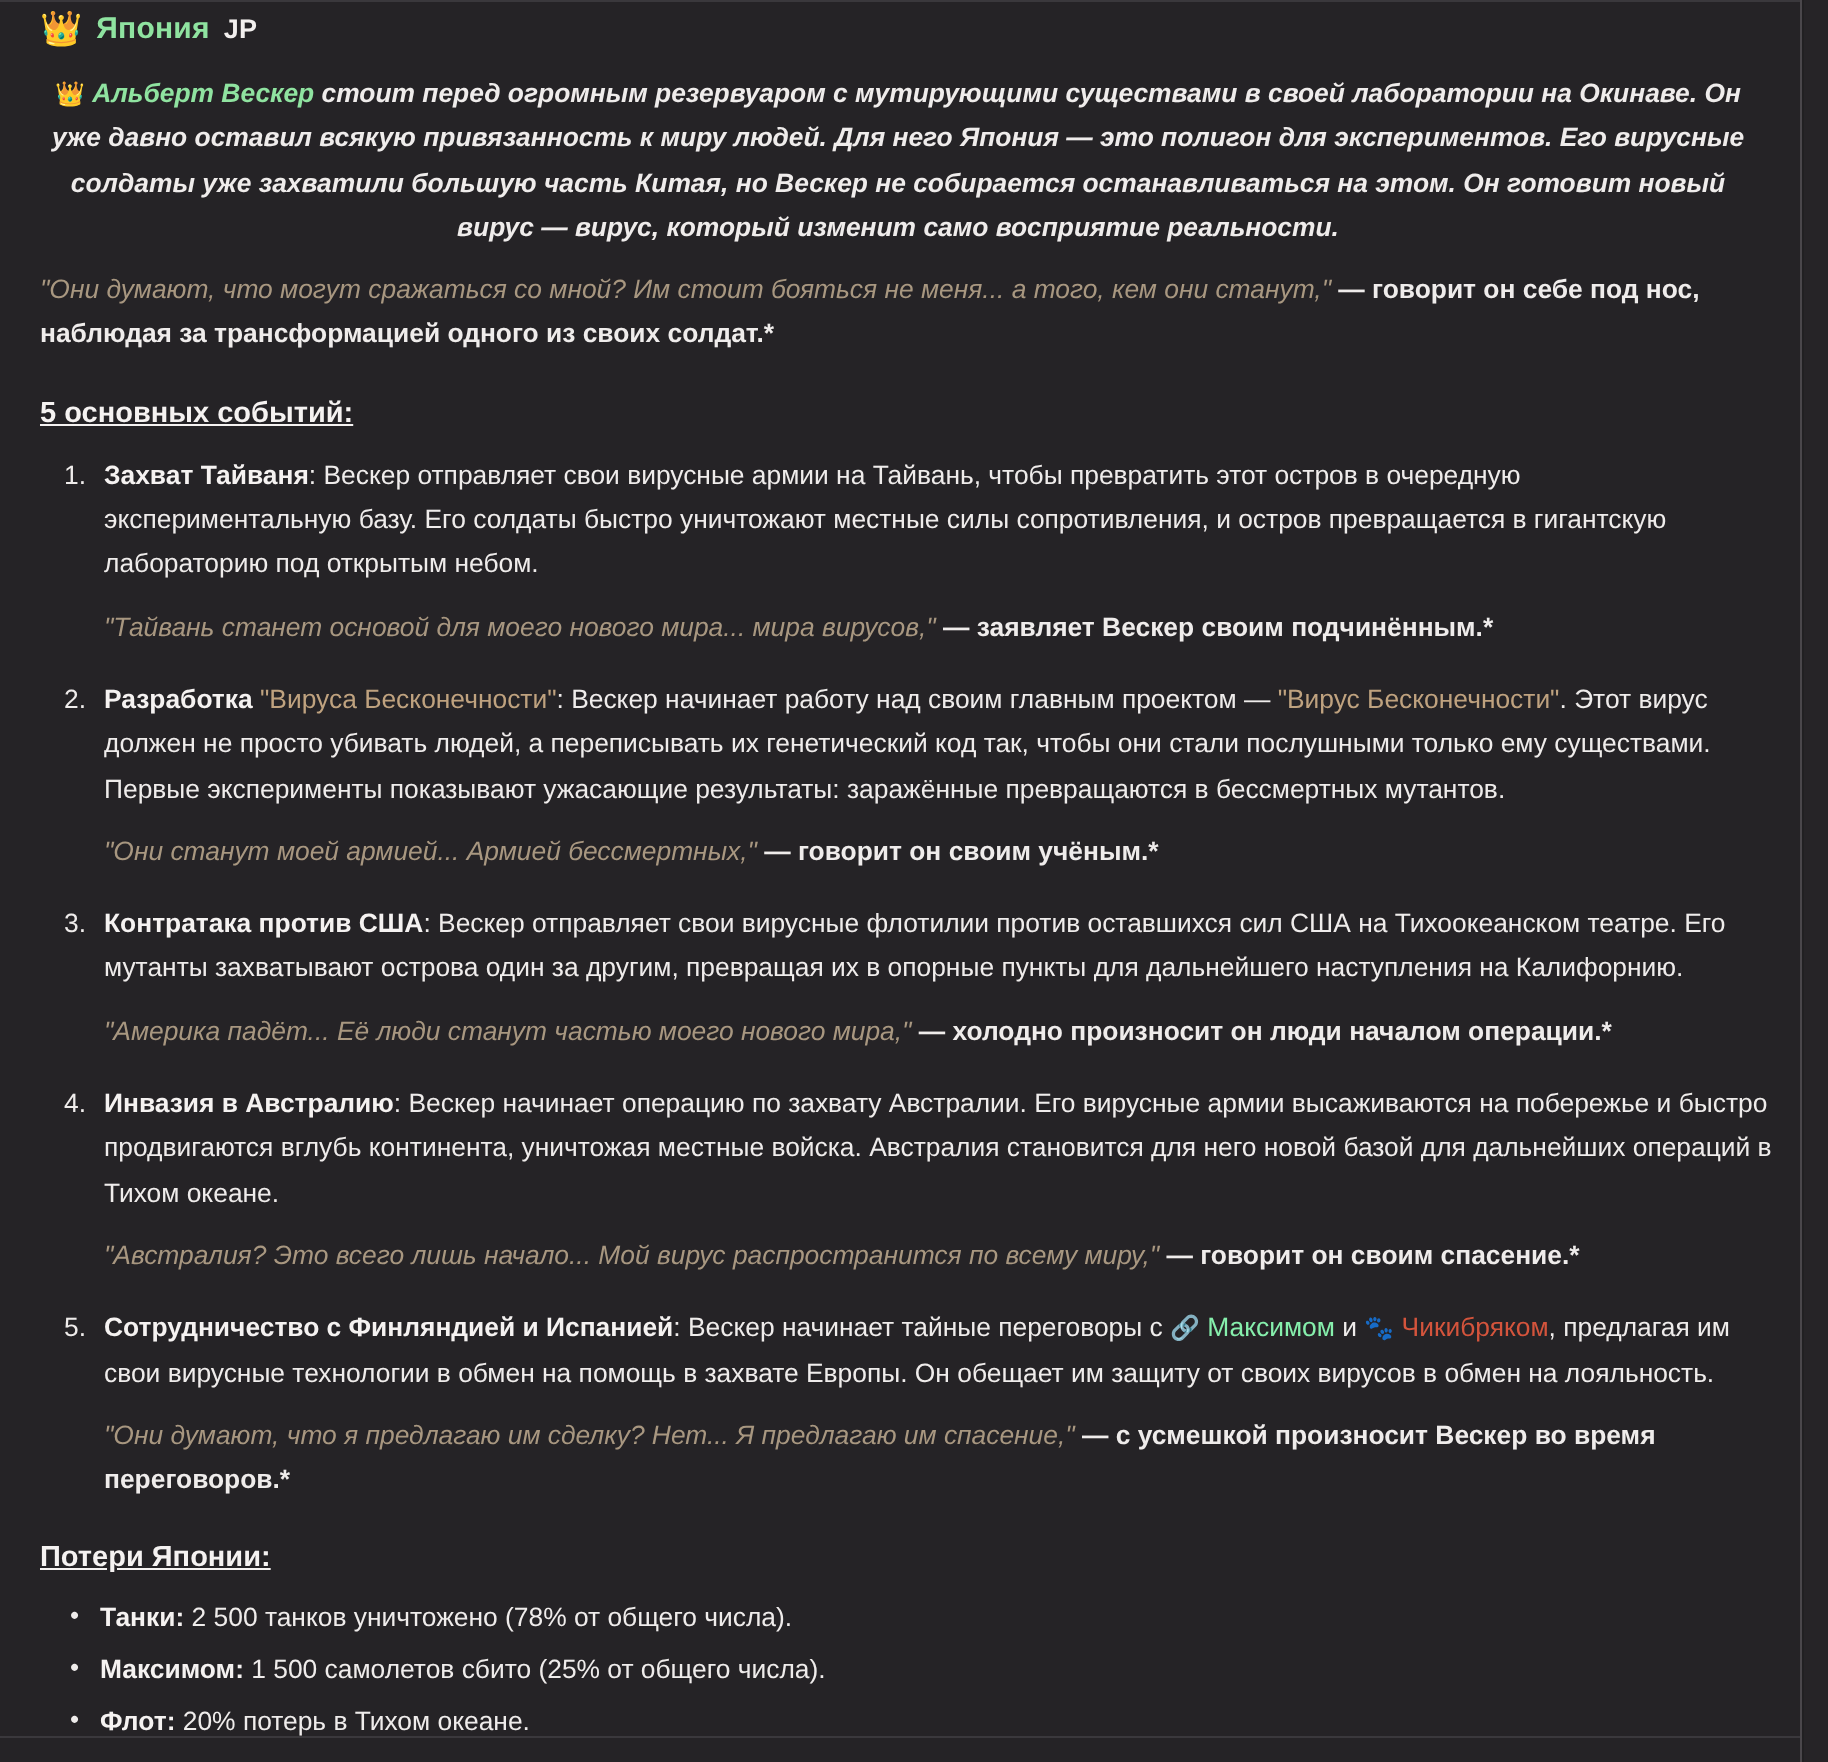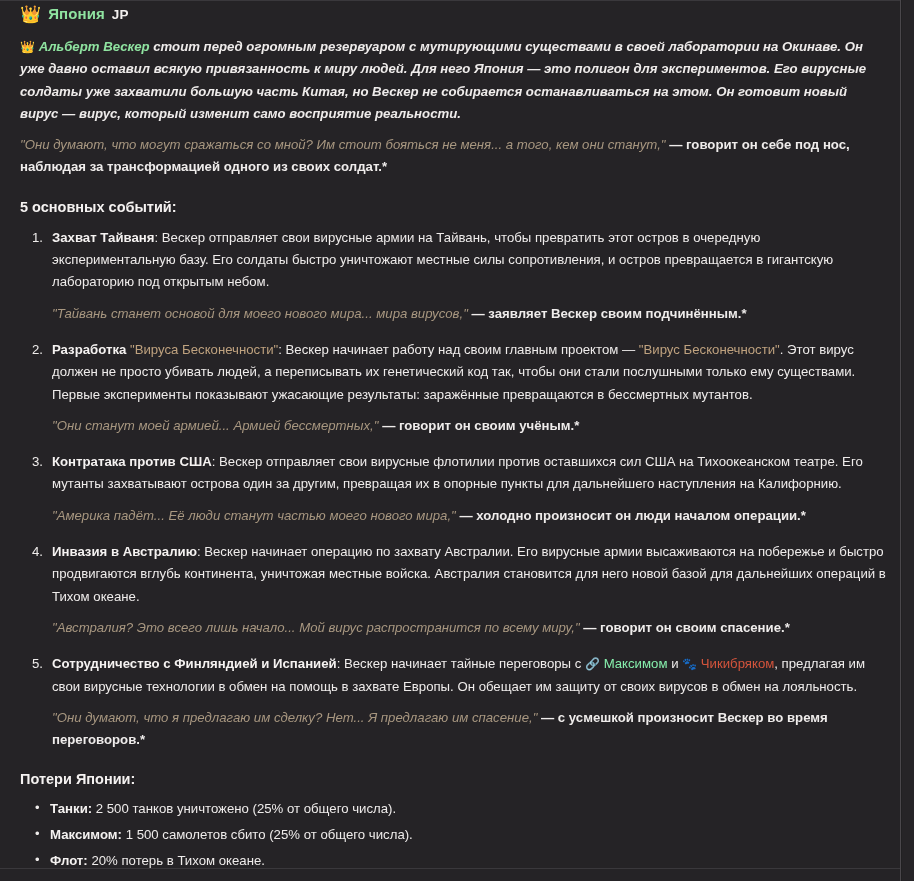--- a/index.html
+++ b/index.html
@@ -85,21 +85,21 @@
 
   
   .body-block {
     margin: 0 0 4px 9px;
     max-width: 858px;
     font-size: 13.2px;
     line-height: 22.3px;
     font-weight: bold;
     font-style: italic;
     color: #efeceb;
-    text-align: left;
+    text-align: center;
   }
   .body-block .accent-name {
     color: #8fe3a0;
     font-weight: bold;
     font-style: italic;
   }
   .body-block .inline-crown {
     font-style: normal;
     font-size: 12px;
   }
@@ -119,20 +119,21 @@
   .quote-line .attrib {
     font-weight: bold;
     color: #efeceb;
   }
 
   .section-title {
     margin: 20px 0 4px 9px;
     font-size: 14.5px;
     font-weight: bold;
     color: #f5f2f1;
+    text-decoration: underline;
   }
 
   
   ol.events {
     margin: 12px 0 0 0;
     padding-left: 41px;
     list-style: none;
     counter-reset: ev;
     max-width: 886px;
   }
@@ -248,21 +249,21 @@
         <span class="quote-line" style="display:block">
           <span class="q">"Они думают, что я предлагаю им сделку? Нет... Я предлагаю им спасение,"</span><span class="attrib"> — с усмешкой произносит Вескер во время переговоров.*</span>
         </span>
       </li>
 
     </ol>
 
     <div class="section-title">Потери Японии:</div>
 
     <ul class="losses">
-      <li><b>Танки:</b><span> 2 500 танков уничтожено (25% от общего числа).</span></li>
+      <li><b>Танки:</b><span> 2 500 танков уничтожено (78% от общего числа).</span></li>
       <li><b>Максимом:</b><span> 1 500 самолетов сбито (25% от общего числа).</span></li>
       <li><b>Флот:</b><span> 20% потерь в Тихом океане.</span></li>
     </ul>
 
     <div id="bottom-rule"></div>
   </div>
 
   <div id="right-gutter"></div>
 </div>
 

